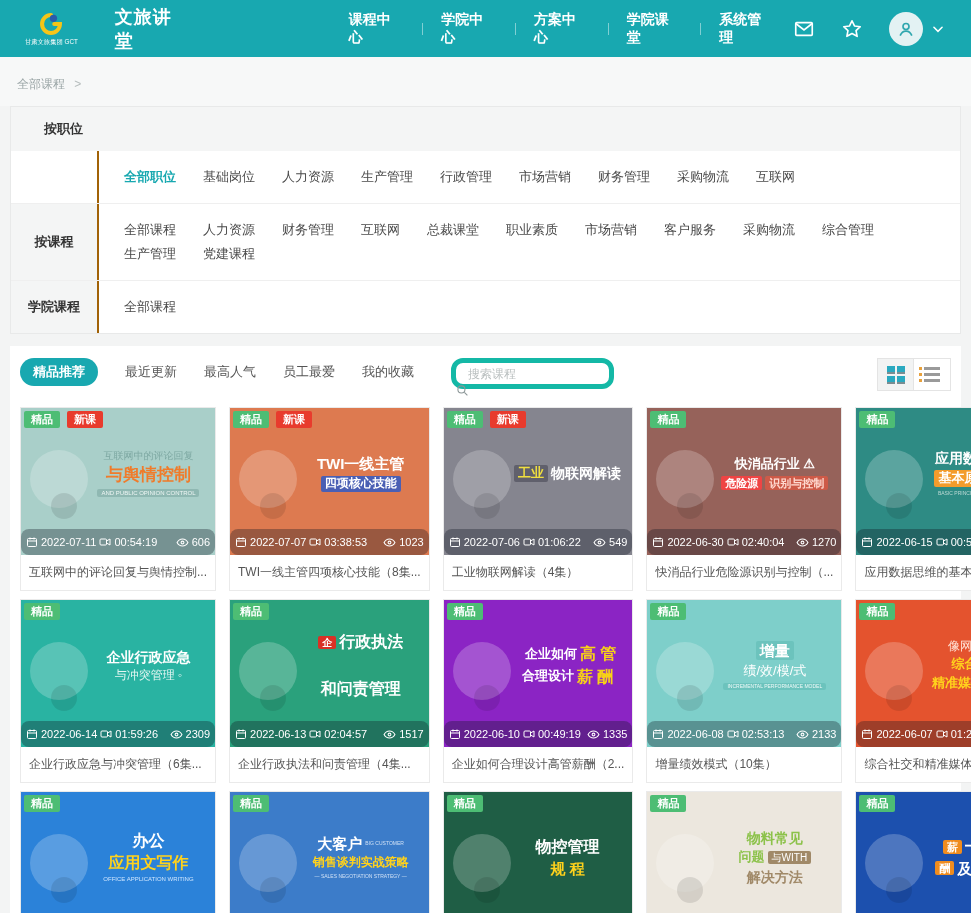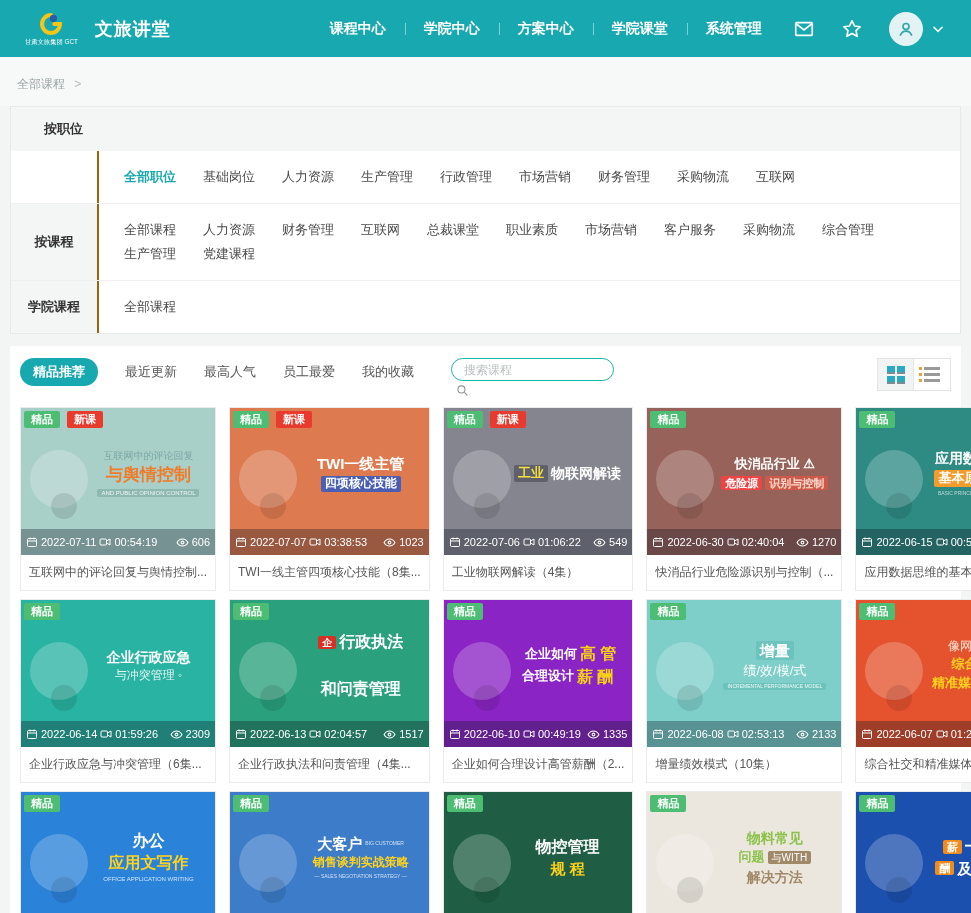--- a/index.html
+++ b/index.html
@@ -11,21 +11,21 @@
     color: #333;
   }
   
   .header {
     height: 57px; background: #18a8b0; display: flex; align-items: center;
     padding: 0 26px 0 22px; color: #fff;
   }
   .logo-group { display: flex; flex-direction: column; align-items: center; margin-right: 14px; }
   .logo-mark { width: 26px; height: 26px; }
   .logo-sub { font-size: 7px; color: #fff; white-space: nowrap; transform: scale(.9); }
-  .app-title { font-size: 18px; font-weight: 700; letter-spacing: 1px; }
+  .app-title { font-size: 18px; font-weight: 700; letter-spacing: 1px; margin-left: 20px; }
   .main-nav { display: flex; margin-left: 140px; align-items: center; }
   .nav-item { color: #fff; font-size: 14px; font-weight: 700; padding: 4px 19px; position: relative; cursor: pointer; text-decoration: none; }
   .nav-item + .nav-item::before {
     content: ""; position: absolute; left: 0; top: 50%; transform: translateY(-50%);
     width: 1px; height: 12px; background: rgba(255,255,255,.45);
   }
   .header-actions { margin-left: auto; display: flex; align-items: center; gap: 26px; }
   .hicon { width: 22px; height: 22px; cursor: pointer; display: block; }
   .avatar-wrap { display: flex; align-items: center; gap: 8px; cursor: pointer; }
   .avatar { width: 34px; height: 34px; border-radius: 50%; background: #e3f2f3; display: flex; align-items: center; justify-content: center; }
@@ -42,21 +42,21 @@
   .fp-body { flex: 1; border-left: 2px solid #a16207; padding: 17px 10px 17px 25px; display: flex; flex-wrap: wrap; gap: 6px 27px; align-items: center; }
   .flink { font-size: 13px; color: #4a4a4a; cursor: pointer; text-decoration: none; white-space: nowrap; }
   .flink.active { color: #18a8b0; font-weight: 700; }
   
   .content-panel { margin: 12px 10px 0; background: #fff; padding: 12px 10px 8px; }
   .toolbar { display: flex; align-items: flex-start; height: 40px; }
   .tabs { display: flex; align-items: center; }
   .tab { font-size: 13px; color: #555; margin-right: 27px; padding: 5px 0; cursor: pointer; white-space: nowrap; }
   .tab.active { background: #18a8b0; color: #fff; border-radius: 14px; padding: 5px 13px; font-weight: 700; }
   .search-wrap { position: relative; margin-left: 10px; }
-  .search-input { width: 163px; height: 23px; border: 1px solid #14b8a6; border-radius: 12px; padding: 0 12px; font-size: 12px; color: #555; outline: none; font-family: "Liberation Sans", sans-serif; }
+  .search-input { width: 163px; height: 31px; border: 5px solid #14b8a6; border-radius: 12px; padding: 0 12px; font-size: 12px; color: #555; outline: none; font-family: "Liberation Sans", sans-serif; }
   .search-input::placeholder { color: #b9bfbf; }
   .search-mag { position: absolute; left: 5px; top: 26px; width: 13px; height: 13px; cursor: pointer; }
   .view-toggles { margin-left: auto; display: flex; }
   .tgl { width: 37px; height: 33px; border: 1px solid #e4e4e4; display: flex; align-items: center; justify-content: center; cursor: pointer; background: #fff; }
   .tgl.grid-active { background: #f2f3f3; }
   .tgl + .tgl { border-left: none; }
   .gicon { display: grid; grid-template-columns: 8px 8px; grid-template-rows: 8px 8px; gap: 2px; }
   .gicon span { background: #2aa9c0; border-bottom: 2px solid #7a8d92; }
   .licon { display: flex; flex-direction: column; gap: 3px; }
   .licon i { display: block; width: 16px; height: 3px; background: #9a9a9a; position: relative; }
@@ -64,21 +64,21 @@
   
   .course-grid { margin-top: 9px; display: grid; grid-template-columns: repeat(5, 1fr); gap: 8px 13px; }
   .card { background: #fff; border: 1px solid #eaeaea; cursor: pointer; }
   .thumb { height: 147px; position: relative; overflow: hidden; }
   .deco { position: absolute; left: 9px; top: 42px; width: 58px; height: 58px; border-radius: 50%; background: rgba(255,255,255,.22); }
   .deco2 { position: absolute; left: 30px; top: 85px; width: 26px; height: 26px; border-radius: 50%; background: rgba(0,0,0,.10); }
   .badges { position: absolute; top: 3px; left: 3px; display: flex; gap: 7px; z-index: 3; }
   .badge { color: #fff; font-size: 11px; font-weight: 700; padding: 2px 7px 3px; border-radius: 2px; line-height: 1.1; }
   .tlines { position: absolute; left: 34%; right: 5px; top: 16px; bottom: 32px; display: flex; flex-direction: column; align-items: center; justify-content: center; gap: 4px; text-align: center; z-index: 2; }
   .tline { display: flex; align-items: center; gap: 3px; line-height: 1.15; white-space: nowrap; }
-  .ibar { position: absolute; left: 0; right: 0; bottom: 0; height: 26px; background: rgba(15,22,32,.33); color: #fff; display: flex; padding: 0 5px; gap: 3px; font-size: 11px; z-index: 3; }
+  .ibar { position: absolute; left: 0; right: 0; bottom: 0; height: 26px; background: rgba(15,22,32,.33); color: #fff; display: flex; padding: 0 5px; gap: 3px; font-size: 11px; z-index: 3; border-radius: 8px; }
   .ibar svg { flex: 0 0 auto; }
   .ibar .grp { display: flex; align-items: center; gap: 3px; }
   .ibar .views { margin-left: auto; }
   .card-title { font-size: 12px; color: #555; padding: 9px 8px; white-space: nowrap; overflow: hidden; text-overflow: ellipsis; }
 </style>
 </head>
 <body>
 
 <div class="page">
 

